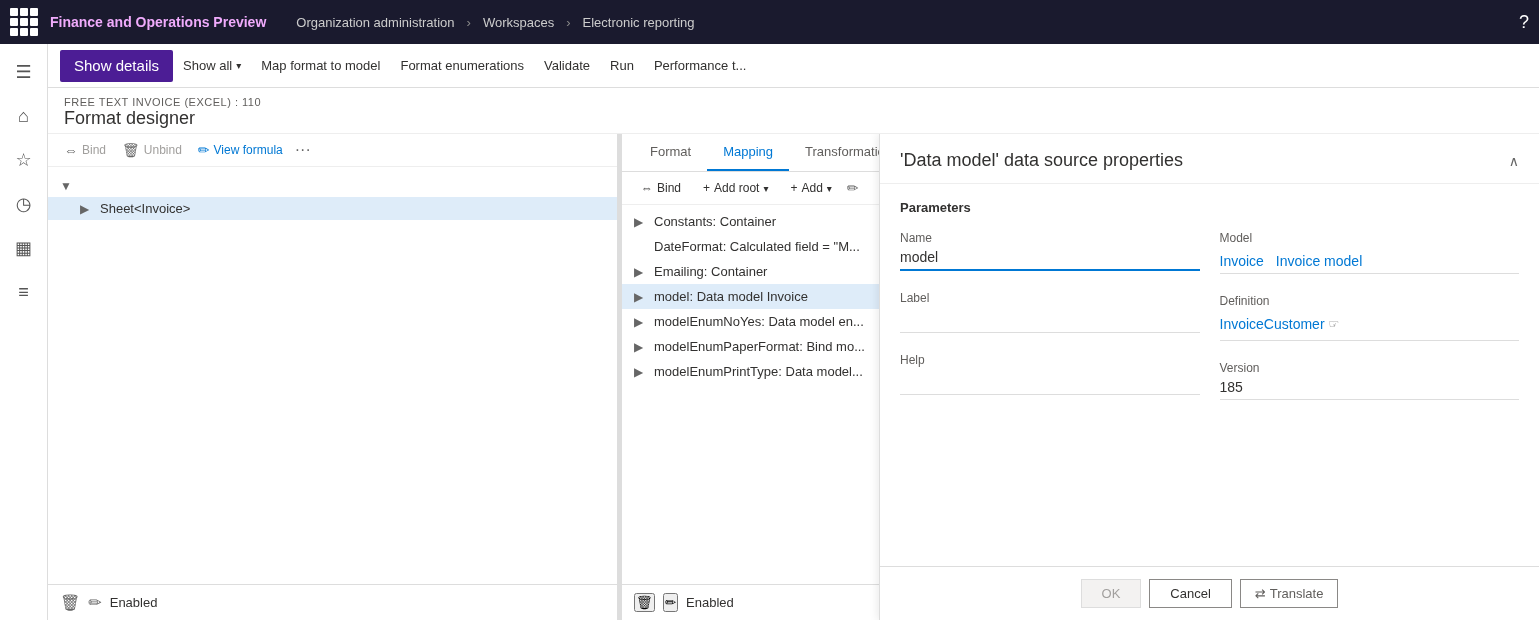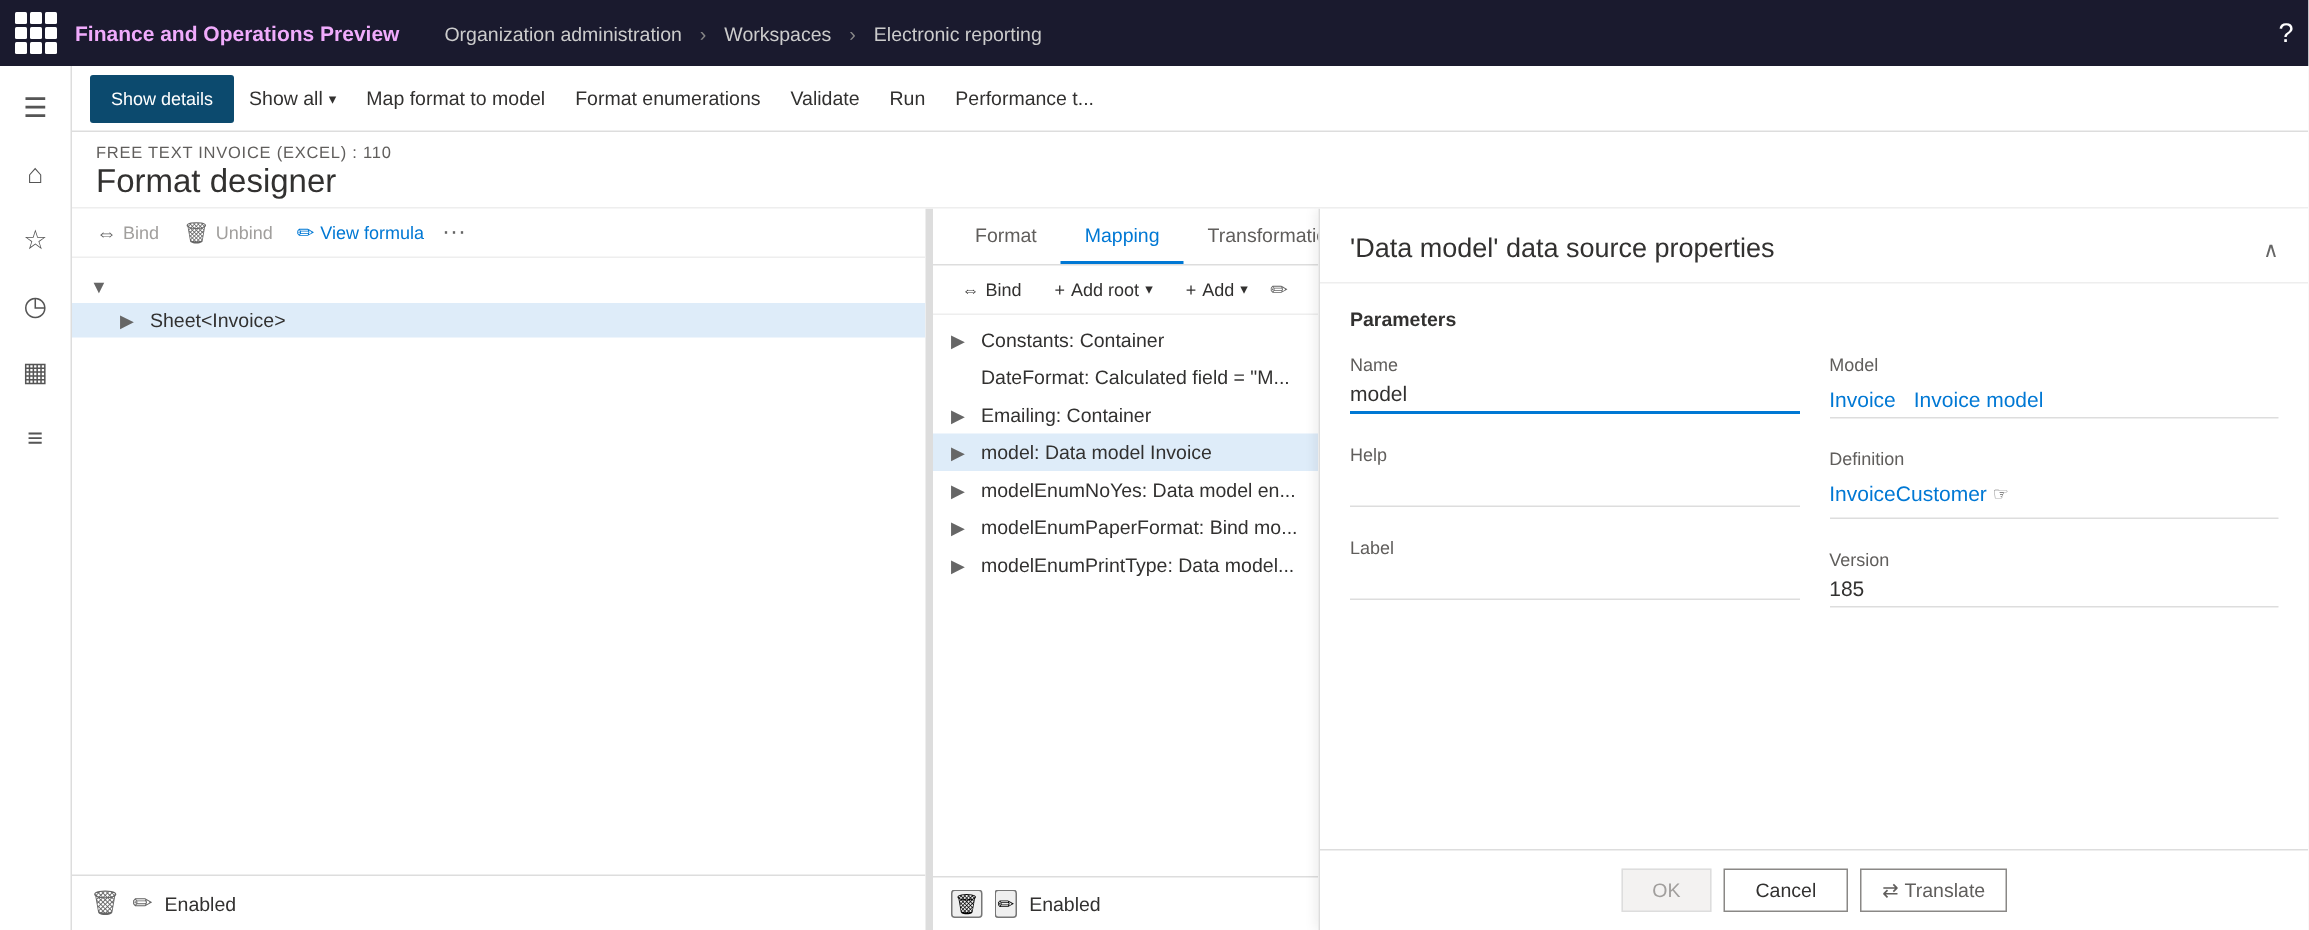--- a/index.html
+++ b/index.html
@@ -56,25 +56,25 @@
     .toolbar {
       display: flex;
       align-items: center;
       background: #fff;
       border-bottom: 1px solid #ddd;
       padding: 0 12px;
       height: 44px;
       flex-shrink: 0;
     }
     .toolbar .btn-primary {
-      background: #0c4a6e;
+      background: #4c1d95;
       color: white;
       border: none;
       padding: 6px 14px;
-      font-size: 12px;
+      font-size: 15px;
       cursor: pointer;
       height: 32px;
       border-radius: 2px;
     }
     .toolbar .btn-link {
       background: none;
       border: none;
       color: #323130;
       font-size: 13px;
       cursor: pointer;
@@ -90,21 +90,21 @@
       border-bottom: 1px solid #eee;
       flex-shrink: 0;
     }
     .designer-header .subtitle {
       font-size: 11px;
       color: #605e5c;
       text-transform: uppercase;
       letter-spacing: 0.5px;
     }
     .designer-header .title {
-      font-size: 22px;
+      font-size: 18px;
       font-weight: 300;
       color: #323130;
     }
 
     
     .designer-body {
       display: flex;
       flex: 1;
       overflow: hidden;
     }
@@ -555,25 +555,25 @@
             <div class="section-title">Parameters</div>
 
             <div class="params-grid">
 
               <div style="display:flex;flex-direction:column;gap:20px;">
                 <div class="param-field">
                   <label>Name</label>
                   <input type="text" value="model" style="">
                 </div>
                 <div class="param-field">
-                  <label>Help</label>
+                  <label>Label</label>
                   <div class="empty-value"></div>
                 </div>
                 <div class="param-field">
-                  <label>Label</label>
+                  <label>Help</label>
                   <div class="empty-value"></div>
                 </div>
               </div>
 
               <div style="display:flex;flex-direction:column;gap:20px;">
                 <div class="model-section">
                   <label>Model</label>
                   <div class="model-links">
                     <a>Invoice</a>
                     <a>Invoice model</a>

